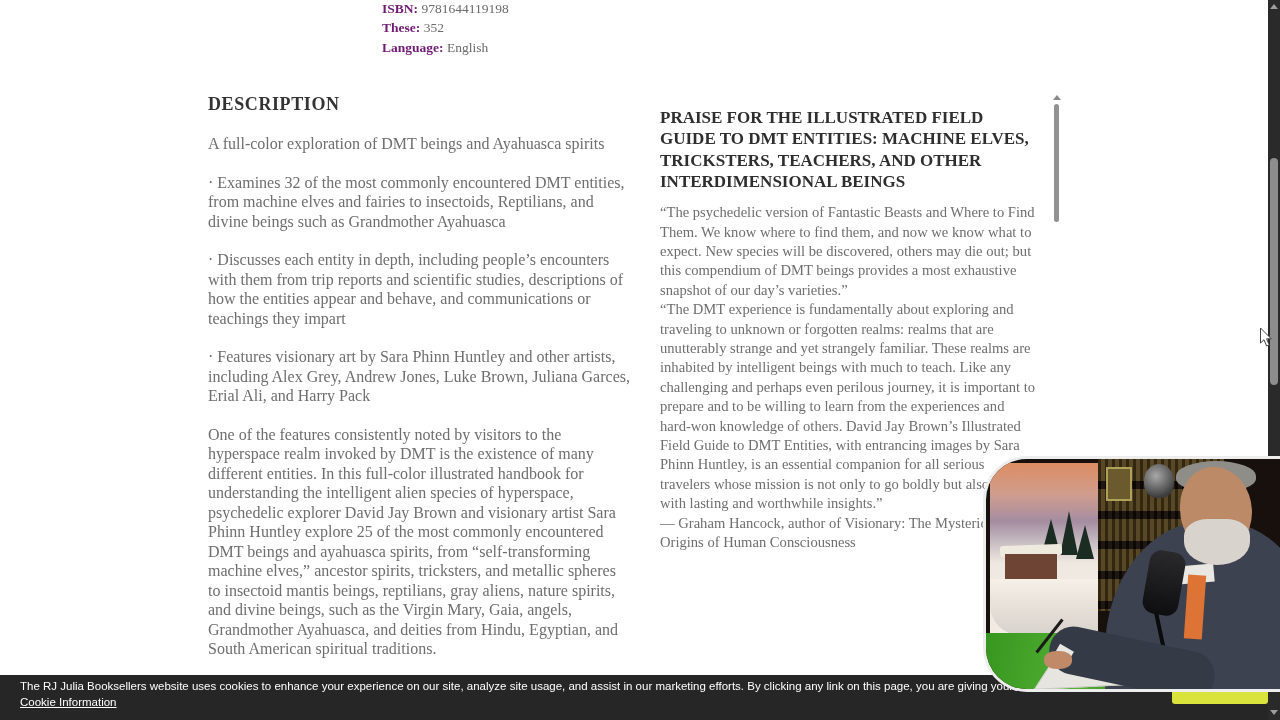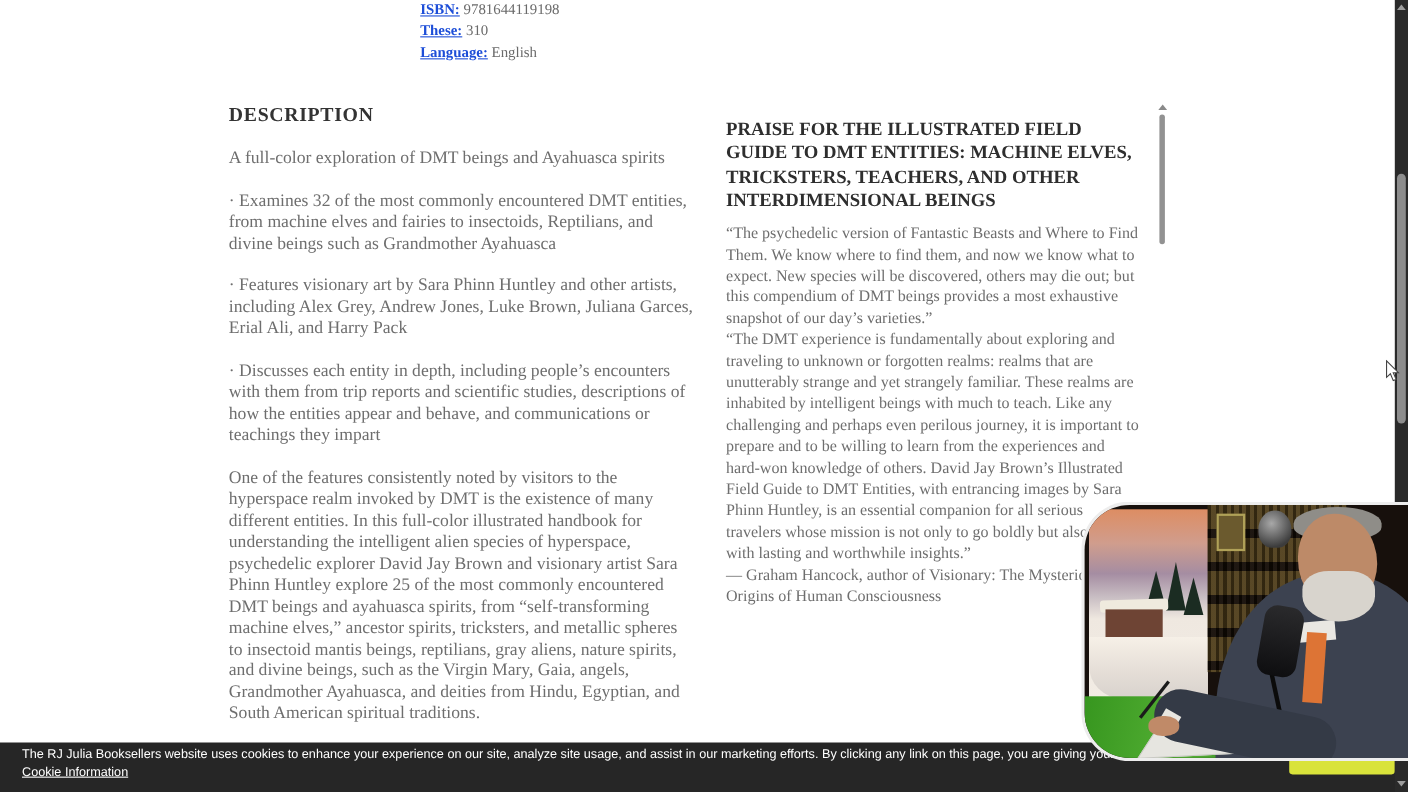--- a/index.html
+++ b/index.html
@@ -5,21 +5,21 @@
   * { box-sizing: border-box; }
   html,body { margin:0; padding:0; }
   body {
     width:1280px; height:720px; overflow:hidden; position:relative;
     background:#ffffff;
     font-family:"Liberation Serif","DejaVu Serif",serif;
   }
 
   
   .meta { position:absolute; left:382px; top:-1px; font-size:13.5px; line-height:19.3px; color:#6a6a6a; }
-  .meta .lbl { font-weight:bold; color:#1d4ed8;text-decoration:underline; }
+  .meta .lbl { font-weight:bold; color:#701a75; }
 
   
   .desc-col { position:absolute; left:208px; top:94px; width:424px; }
   .desc-heading { font-size:18px; font-weight:bold; color:#333333; letter-spacing:.6px; margin:0 0 19px 0; }
   .desc-col p { font-size:16px; line-height:19.5px; color:#6e6e6e; margin:0 0 19px 0; }
 
   
   .praise-panel { position:absolute; left:660px; top:107px; width:378px; }
   .praise-heading { font-size:17px; font-weight:bold; color:#2e2e2e; line-height:21.3px; margin:0 0 11px 0; }
   .praise-quote { font-size:14.6px; line-height:19.4px; color:#6e6e6e; margin:0; }
@@ -100,30 +100,30 @@
     transform:skewX(-35deg) rotate(-3deg); z-index:5; border:1px solid #c9c9c4; }
 
   
   .cursor { position:absolute; left:1259px; top:327px; z-index:30; }
 </style>
 </head>
 <body>
 
 <div class="meta">
   <div><span class="lbl">ISBN:</span> <span>9781644119198</span></div>
-  <div><span class="lbl">These:</span> <span>310</span></div>
+  <div><span class="lbl">These:</span> <span>352</span></div>
   <div><span class="lbl">Language:</span> <span>English</span></div>
 </div>
 
 <div class="desc-col">
   <h2 class="desc-heading">DESCRIPTION</h2>
   <p>A full-color exploration of DMT beings and Ayahuasca spirits</p>
   <p>· Examines 32 of the most commonly encountered DMT entities, from machine elves and fairies to insectoids, Reptilians, and divine beings such as Grandmother Ayahuasca</p>
+  <p>· Discusses each entity in depth, including people’s encounters with them from trip reports and scientific studies, descriptions of how the entities appear and behave, and communications or teachings they impart</p>
   <p>· Features visionary art by Sara Phinn Huntley and other artists, including Alex Grey, Andrew Jones, Luke Brown, Juliana Garces, Erial Ali, and Harry Pack</p>
-  <p>· Discusses each entity in depth, including people’s encounters with them from trip reports and scientific studies, descriptions of how the entities appear and behave, and communications or teachings they impart</p>
   <p>One of the features consistently noted by visitors to the hyperspace realm invoked by DMT is the existence of many different entities. In this full-color illustrated handbook for understanding the intelligent alien species of hyperspace, psychedelic explorer David Jay Brown and visionary artist Sara Phinn Huntley explore 25 of the most commonly encountered DMT beings and ayahuasca spirits, from “self-transforming machine elves,” ancestor spirits, tricksters, and metallic spheres to insectoid mantis beings, reptilians, gray aliens, nature spirits, and divine beings, such as the Virgin Mary, Gaia, angels, Grandmother Ayahuasca, and deities from Hindu, Egyptian, and South American spiritual traditions.</p>
   <p>Profiling the DMT entities in the style of a naturalistic field guide,</p>
 </div>
 
 <div class="praise-panel">
   <h3 class="praise-heading">PRAISE FOR THE ILLUSTRATED FIELD GUIDE TO DMT ENTITIES: MACHINE ELVES, TRICKSTERS, TEACHERS, AND OTHER INTERDIMENSIONAL BEINGS</h3>
   <p class="praise-quote">“The psychedelic version of Fantastic Beasts and Where to Find Them. We know where to find them, and now we know what to expect. New species will be discovered, others may die out; but this compendium of DMT beings provides a most exhaustive snapshot of our day’s varieties.”</p>
   <p class="praise-quote">“The DMT experience is fundamentally about exploring and traveling to unknown or forgotten realms: realms that are unutterably strange and yet strangely familiar. These realms are inhabited by intelligent beings with much to teach. Like any challenging and perhaps even perilous journey, it is important to prepare and to be willing to learn from the experiences and hard-won knowledge of others. David Jay Brown’s Illustrated Field Guide to DMT Entities, with entrancing images by Sara Phinn Huntley, is an essential companion for all serious travelers whose mission is not only to go boldly but also return with lasting and worthwhile insights.”</p>
   <p class="praise-attr">— Graham Hancock, author of Visionary: The Mysterious Origins of Human Consciousness</p>
 </div>

